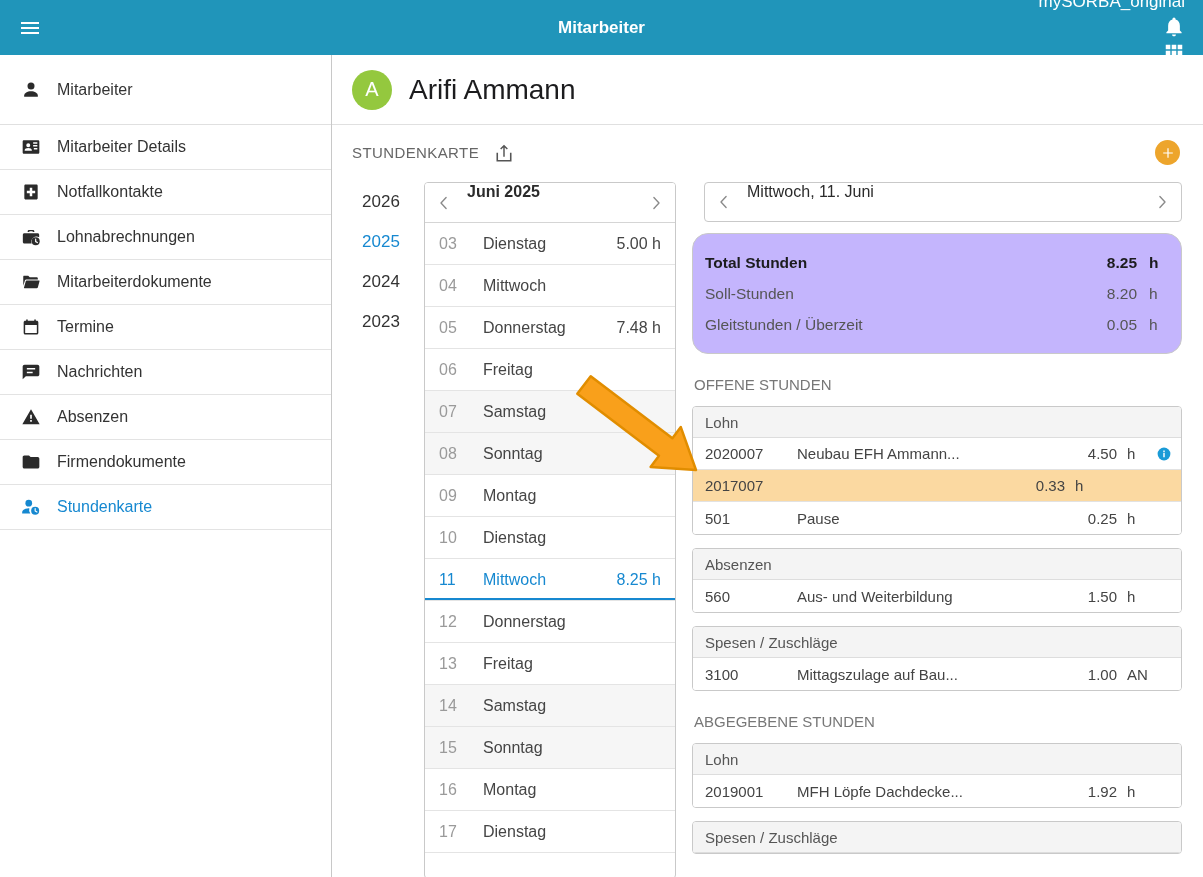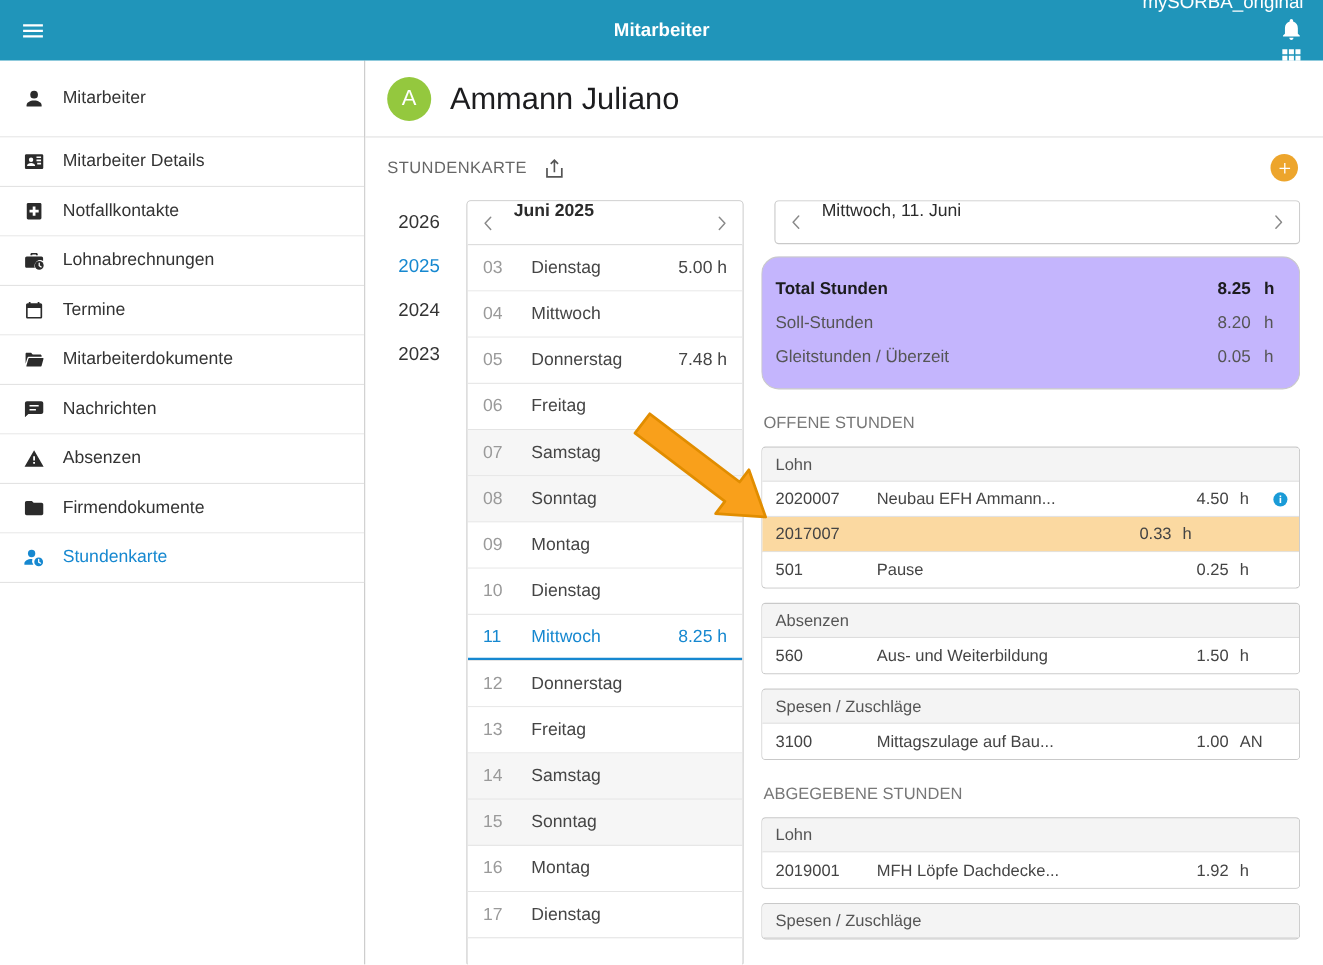--- a/index.html
+++ b/index.html
@@ -145,33 +145,33 @@
                 <path d="M10 6V5.2h4V6h2V5c0-.8-.7-1.5-1.5-1.5h-5C8.7 3.5 8 4.2 8 5v1zM4 7.5h16c1 0 1.8.8 1.8 1.8v2.9a6.3 6.3 0 0 0-9 7.6H4c-1 0-1.8-.8-1.8-1.8V9.3c0-1 .8-1.8 1.8-1.8z"></path>
                 <circle cx="17.6" cy="17.2" r="4.8"></circle>
                 <path d="M17.6 14.6v2.9l2 1.2" stroke="#fff" stroke-width="1.4" fill="none" stroke-linecap="round"></path>
               </svg>
             </span>
             <span>Lohnabrechnungen</span>
           </div>
           <div class="side-item">
             <span class="icon ic20">
               <svg viewBox="0 0 24 24" fill="currentColor" width="100%" height="100%">
-                <path d="M19 4.5h-1.2V3h-1.9v1.5H8.1V3H6.2v1.5H5c-1 0-1.8.8-1.8 1.8v13c0 1 .8 1.8 1.8 1.8h14c1 0 1.8-.8 1.8-1.8v-13c0-1-.8-1.8-1.8-1.8zm0 14.8H5V9.6h14z"></path>
-              </svg>
-            </span>
-            <span>Termine</span>
-          </div>
-          <div class="side-item">
-            <span class="icon ic20">
-              <svg viewBox="0 0 24 24" fill="currentColor" width="100%" height="100%">
                 <path d="M3.5 4.5h5.2l1.8 1.9h8.2c.8 0 1.5.7 1.5 1.5v1H6.3c-.7 0-1.3.5-1.5 1.1l-2.1 6.4V6c0-.8.3-1.5.8-1.5z"></path>
                 <path d="M6.8 10.2h14.7c.5 0 .9.5.7 1l-2 7.3c-.2.6-.8 1-1.4 1H4.3c-.5 0-.9-.5-.7-1l2.1-7.3c.1-.6.6-1 1.1-1z"></path>
               </svg>
             </span>
             <span>Mitarbeiterdokumente</span>
+          </div>
+          <div class="side-item">
+            <span class="icon ic20">
+              <svg viewBox="0 0 24 24" fill="currentColor" width="100%" height="100%">
+                <path d="M19 4.5h-1.2V3h-1.9v1.5H8.1V3H6.2v1.5H5c-1 0-1.8.8-1.8 1.8v13c0 1 .8 1.8 1.8 1.8h14c1 0 1.8-.8 1.8-1.8v-13c0-1-.8-1.8-1.8-1.8zm0 14.8H5V9.6h14z"></path>
+              </svg>
+            </span>
+            <span>Termine</span>
           </div>
           <div class="side-item">
             <span class="icon ic20">
               <svg viewBox="0 0 24 24" fill="currentColor" width="100%" height="100%">
                 <path d="M19.8 3.2H4.2C3 3.2 2 4.2 2 5.4v15.4l3.8-3.6h14c1.2 0 2.2-1 2.2-2.2V5.4c0-1.2-1-2.2-2.2-2.2zM7 7.3h10v1.7H7zm7 6.1H7v-1.7h7z"></path>
               </svg>
             </span>
             <span>Nachrichten</span>
           </div>
           <div class="side-item">
@@ -201,21 +201,21 @@
             </span>
             <span>Stundenkarte</span>
           </div>
         </nav>
     </aside>
 
     <main class="main">
 
       <div class="emp-header">
         <div class="avatar">A</div>
-        <div class="emp-name">Ammann Juliano</div>
+        <div class="emp-name">Arifi Ammann</div>
       </div>
 
       <div class="section-bar">
         <span class="section-title">STUNDENKARTE</span>
         <button class="icon-btn upload-btn">
           <span class="icon ic22">
               <svg viewBox="0 0 24 24" fill="currentColor" width="100%" height="100%">
                 <path d="M11.2 16h1.6V5.9l2.3 2.3 1.1-1.1L12 2.9 7.8 7.1l1.1 1.1 2.3-2.3zM3.8 11.7h1.7v8h13v-8h1.7v9.7H3.8z"></path>
               </svg>
             </span>

